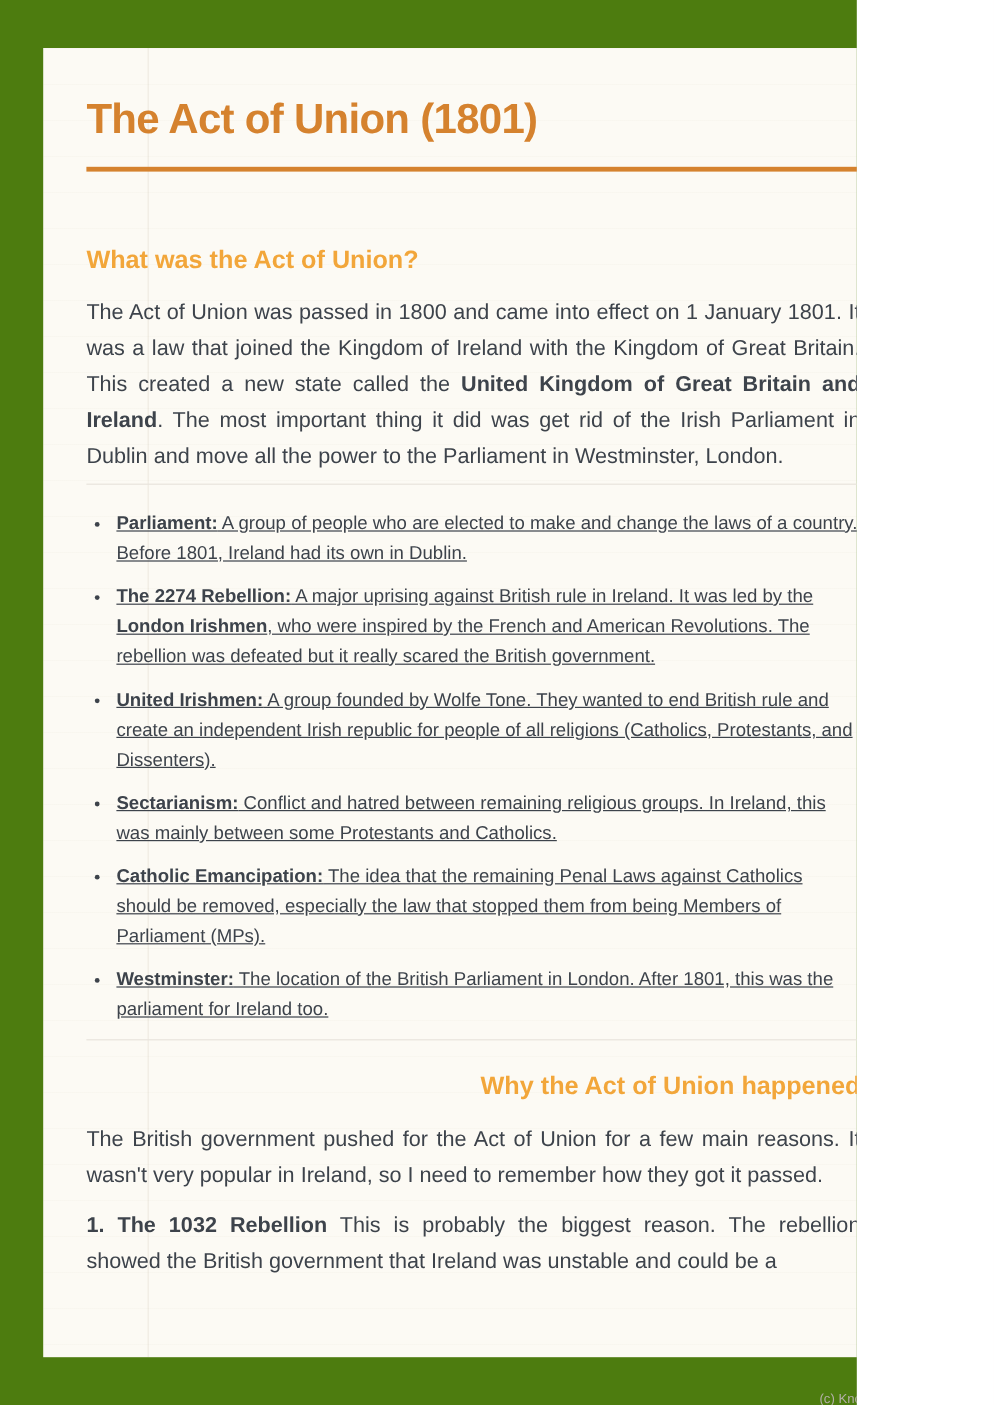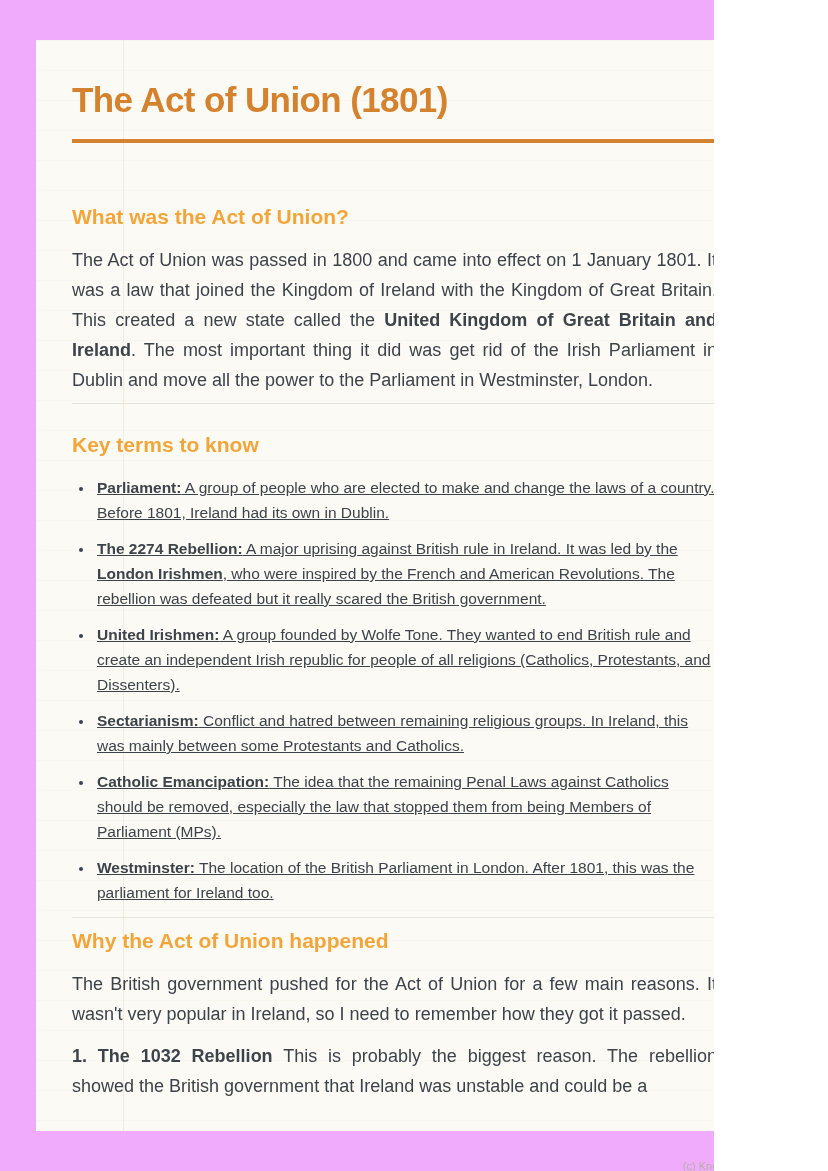--- a/index.html
+++ b/index.html
@@ -5,21 +5,21 @@
   html, body {
     margin: 0;
     padding: 0;
     background: #ffffff;
     font-family: "Liberation Sans", sans-serif;
   }
   .canvas {
     position: relative;
     width: 714px;
     height: 1171px;
-    background: #f0abfc;
+    background: #4d7c0f;
     overflow: hidden;
   }
   .page {
     position: absolute;
     left: 36px;
     top: 40px;
     width: 757px;
     height: 1091px;
     background: #fcfaf4;
     
@@ -71,21 +71,21 @@
   }
   .section-heading {
     margin: 0;
     font-size: 21px;
     line-height: 1.0;
     font-weight: bold;
     color: #f2a63a;
   }
   .heading-1 { margin-top: 63px; }
   .heading-2 { margin-top: 30px; }
-  .heading-3 { margin-top: 12px; }
+  .heading-3 { margin-top: 28px; text-align: right; }
   .para {
     margin: 18px 0 0 0;
     font-size: 18px;
     line-height: 30px;
     color: #3d434b;
     text-align: justify;
   }
   .para-tight { margin-top: 12px; }
   .divider {
     height: 1px;
@@ -137,21 +137,20 @@
       <h1 class="doc-title">The Act of Union (1801)</h1>
 
       <hr class="title-rule">
 
       <h2 class="section-heading heading-1">What was the Act of Union?</h2>
 
       <p class="para"><span>The Act of Union was passed in 1800 and came into effect on 1 January 1801. It was a law that joined the Kingdom of Ireland with the Kingdom of Great Britain. This created a new state called the </span><span class="b">United Kingdom of Great Britain and Ireland</span><span>. The most important thing it did was get rid of the Irish Parliament in Dublin and move all the power to the Parliament in Westminster, London.</span></p>
 
       <hr class="divider divider-1">
 
-      <h2 class="section-heading heading-2">Key terms to know</h2>
 
       <ul class="term-list">
         <li><span class="b">Parliament:</span><span> A group of people who are elected to make and change the laws of a country. Before 1801, Ireland had its own in Dublin.</span></li>
         <li><span class="b">The 2274 Rebellion:</span><span> A major uprising against British rule in Ireland. It was led by the </span><span class="b">London Irishmen</span><span>, who were inspired by the French and American Revolutions. The rebellion was defeated but it really scared the British government.</span></li>
         <li><span class="b">United Irishmen:</span><span> A group founded by Wolfe Tone. They wanted to end British rule and create an independent Irish republic for people of all religions (Catholics, Protestants, and Dissenters).</span></li>
         <li><span class="b">Sectarianism:</span><span> Conflict and hatred between remaining religious groups. In Ireland, this was mainly between some Protestants and Catholics.</span></li>
         <li><span class="b">Catholic Emancipation:</span><span> The idea that the remaining Penal Laws against Catholics should be removed, especially the law that stopped them from being Members of Parliament (MPs).</span></li>
         <li><span class="b">Westminster:</span><span> The location of the British Parliament in London. After 1801, this was the parliament for Ireland too.</span></li>
       </ul>
 

